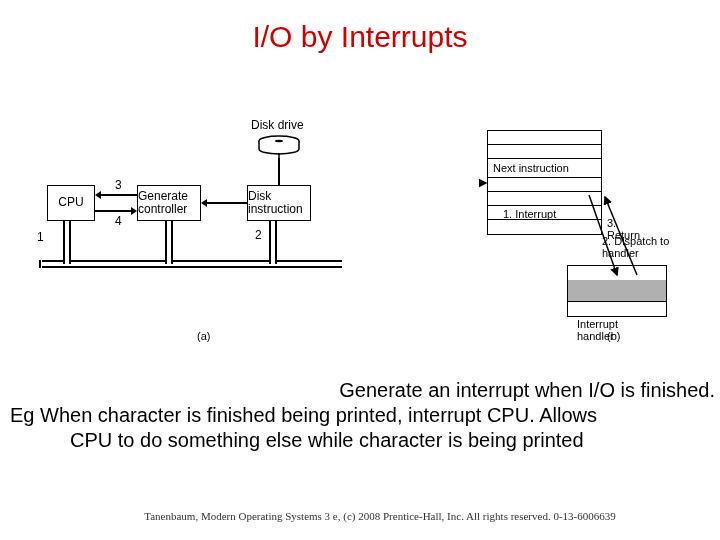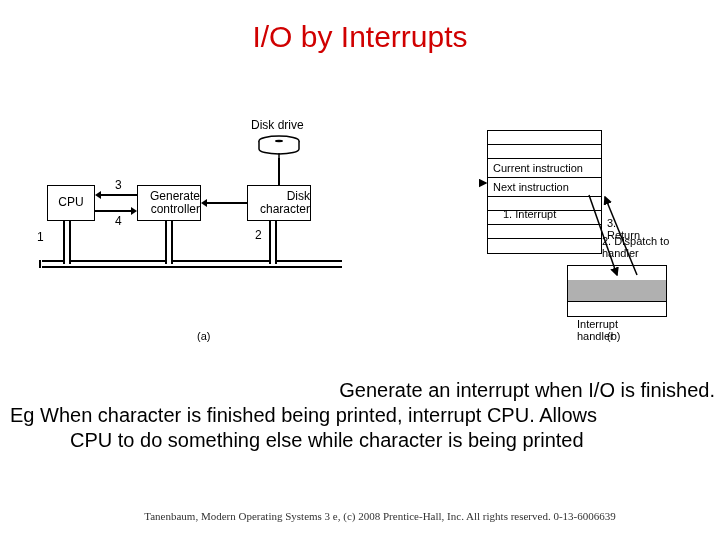--- a/index.html
+++ b/index.html
@@ -38,21 +38,21 @@
     width: 45px;
     height: 20px;
   }
   .box {
     position: absolute;
     border: 1.5px solid #000;
     background: #fff;
     display: flex;
     align-items: center;
     justify-content: center;
-    text-align: right;
+    text-align: left;
     font-size: 12px;
     line-height: 1.1;
   }
   .cpu { left: 40px; top: 85px; width: 48px; height: 36px; }
   .intc { left: 130px; top: 85px; width: 64px; height: 36px; }
   .diskc { left: 240px; top: 85px; width: 64px; height: 36px; }
   .num {
     position: absolute;
     font-size: 12px;
   }
@@ -153,21 +153,21 @@
     </svg>
   </div>
 
   <div class="line-v" style="left:271px; top:58px; height:27px;"></div>
 
   <div class="box cpu">CPU</div>
   <div class="box intc">
       <span>Generate controller</span>
     </div>
   <div class="box diskc">
-      <span>Disk character</span>
+      <span>Disk instruction</span>
     </div>
 
   <div class="line-h arrow-l" style="left:94px; top:94px; width:36px;"></div>
   <div class="num" style="left:108px; top:78px;">3</div>
 
   <div class="line-h arrow-r" style="left:88px; top:110px; width:36px;"></div>
   <div class="num" style="left:108px; top:114px;">4</div>
 
   <div class="line-h arrow-l" style="left:200px; top:102px; width:40px;"></div>
 
@@ -183,21 +183,20 @@
 
   <div style="position:absolute; left:32px; top:160px; width:3px; height:8px; border-left:2px solid #000;"></div>
 
   <div style="position:absolute; left:335px; top:160px; width:3px; height:8px;"></div>
 
   <div class="caption-a">(a)</div>
 
   <div class="rbox" style="left:480px; top:30px; width:115px;">
     <div class="row" style="height:14px;"></div>
     <div class="row" style="height:14px;"></div>
-    <div class="row">Current instruction</div>
     <div class="row">Next instruction</div>
     <div class="row" style="height:14px;"></div>
     <div class="row" style="height:14px;"></div>
     <div class="row" style="height:14px;"></div>
     <div class="row" style="height:14px;"></div>
   </div>
 
   <div class="handler" style="left:560px; top:165px; width:100px;">
     <div class="blank"></div>
     <div class="shaded"></div>

